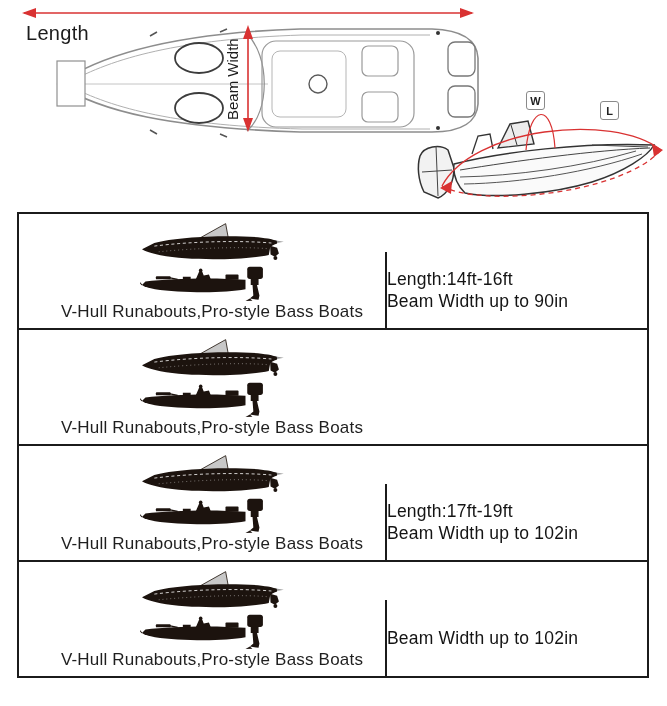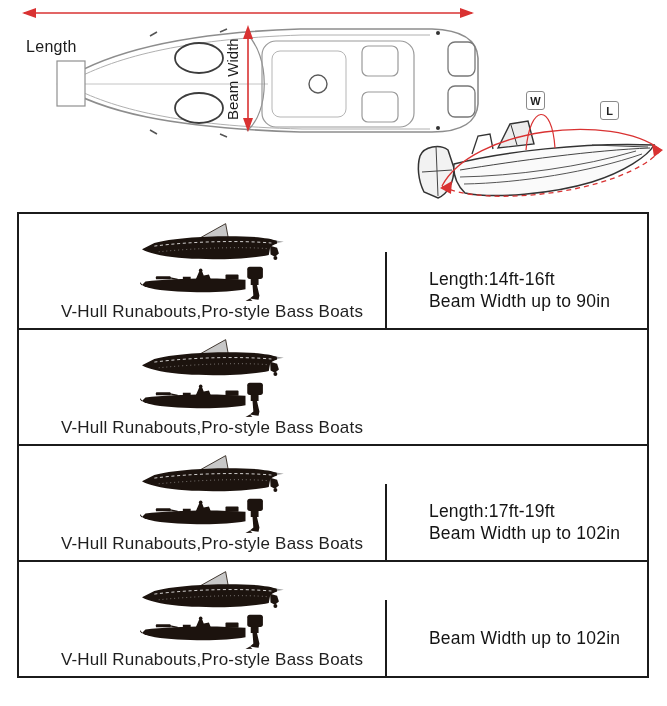--- a/index.html
+++ b/index.html
@@ -4,21 +4,21 @@
 <style>
   html,body{margin:0;padding:0;background:#fff;}
   #stage{
     position:relative;width:667px;height:706px;background:#ffffff;
     font-family:"Liberation Sans", sans-serif;color:#1a1a1a;overflow:hidden;
   }
   
   #topview-svg{position:absolute;left:0;top:0;}
   #sideview-svg{position:absolute;left:410px;top:84px;}
   .length-label{
-    position:absolute;left:26px;top:38px;font-size:16px;letter-spacing:.3px;color:#1c1c1c;
+    position:absolute;left:26px;top:22px;font-size:20px;letter-spacing:.3px;color:#1c1c1c;
   }
   .beam-label{
     position:absolute;left:222px;top:28px;height:102px;width:20px;
     writing-mode:vertical-rl;transform:rotate(180deg);
     display:flex;align-items:center;justify-content:center;
     font-size:15px;color:#1c1c1c;white-space:nowrap;
   }
   .badge{
     position:absolute;width:17px;height:17px;background:#fff;
     border:1.5px solid #8a8a8a;border-radius:3px;
@@ -33,21 +33,21 @@
     border:2px solid #1b1b1b;display:flex;flex-direction:column;box-sizing:border-box;
   }
   .row{flex:1;display:flex;min-height:0;}
   .row + .row{border-top:2px solid #1b1b1b;}
   .cell-left{
     width:346px;box-sizing:border-box;display:flex;flex-direction:column;
     align-items:center;justify-content:space-between;padding:7px 0 4px 0;margin-left:20px;
   }
   .cell-right{
     flex:1;border-left:2px solid #1b1b1b;display:flex;flex-direction:column;
-    justify-content:center;padding-left:42px;box-sizing:border-box;margin-top:38px;
+    justify-content:center;box-sizing:border-box;margin-top:38px;
   }
   .cell-right .line{font-size:17.5px;line-height:22px;color:#141414;letter-spacing:.2px;}
   .caption{font-size:17px;color:#1f1f1f;letter-spacing:.2px;padding-bottom:2px;white-space:nowrap;}
   .boat-svg{display:block;}
   .hidden-defs{position:absolute;width:0;height:0;overflow:hidden;}
 </style>
 </head>
 <body>
 
 <div id="stage">

